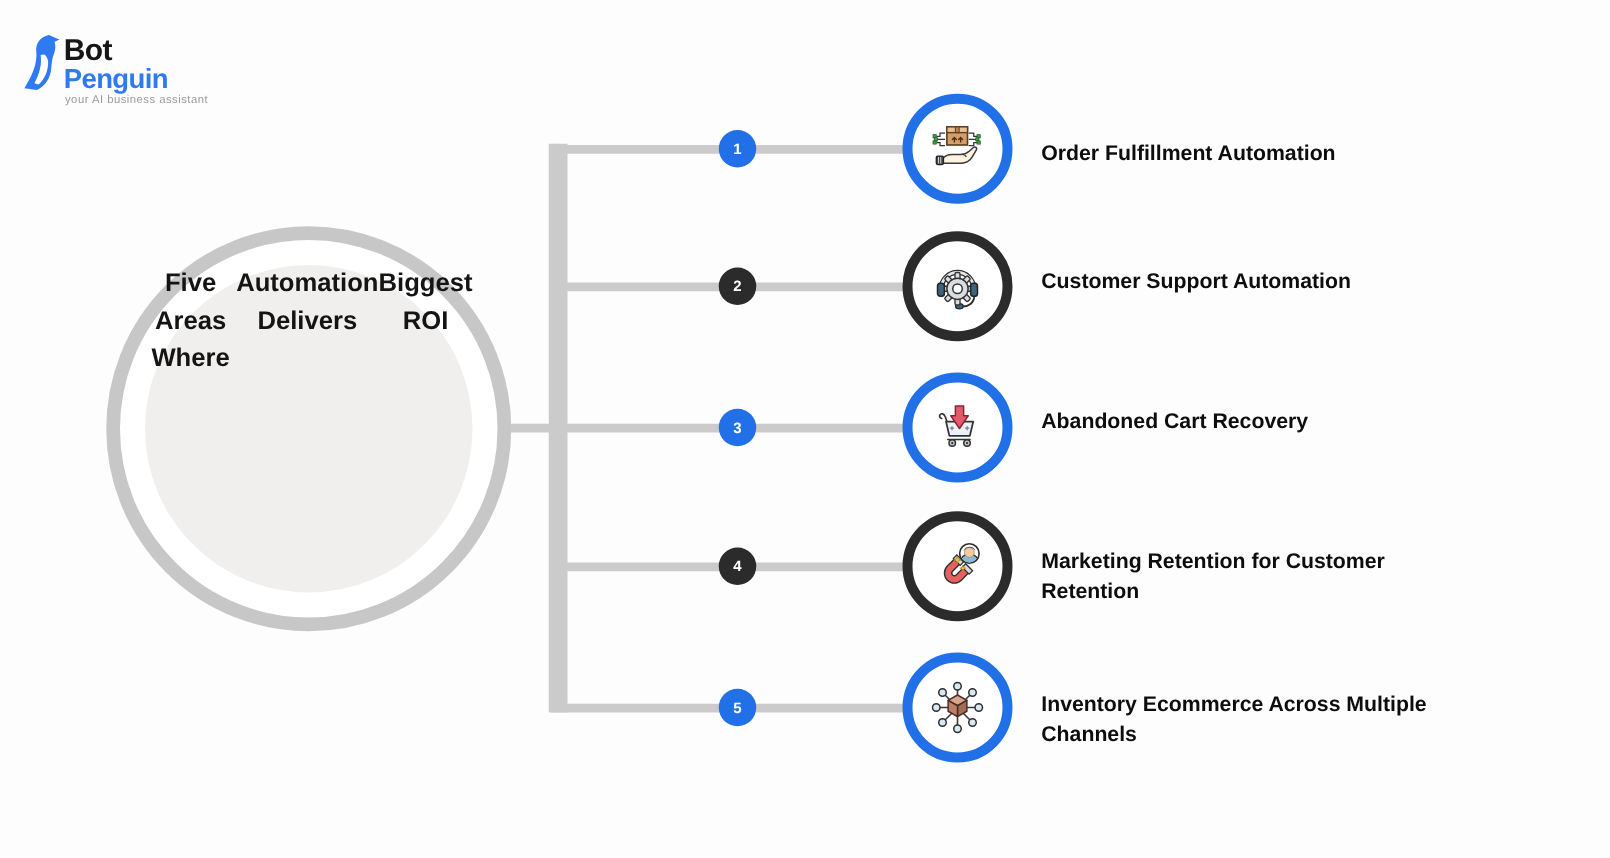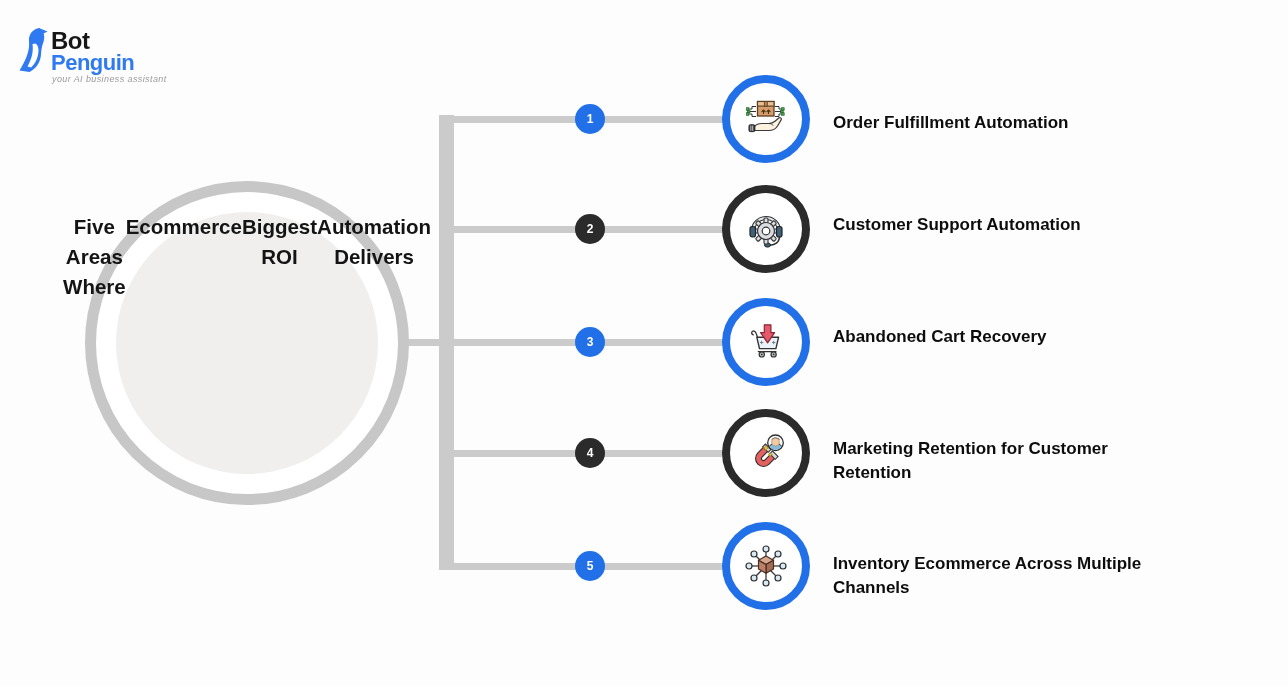--- a/index.html
+++ b/index.html
@@ -8,21 +8,21 @@
     --label-color:#0d0d0d; --logo-blue:#2f7af0; --logo-black:#161616; --tagline-gray:#9b9b9b;
   }
   *{margin:0;padding:0;box-sizing:border-box}
   html,body{width:1288px;height:686px;overflow:hidden}
   body{background:var(--background);font-family:"Liberation Sans",sans-serif;position:relative}
   .abs{position:absolute}
 
   
   .logo-bot{left:51px;top:27px;font-size:24px;font-weight:700;letter-spacing:-0.5px;color:var(--logo-black)}
   .logo-penguin{left:51px;top:50px;font-size:22px;font-weight:700;letter-spacing:-0.5px;color:var(--logo-blue)}
-  .logo-tagline{left:52px;top:74px;font-size:9px;font-style:italic;letter-spacing:0.4px;color:var(--tagline-gray)}
+  .logo-tagline{left:52px;top:74px;font-size:9px;letter-spacing:0.4px;color:var(--tagline-gray)}
 
   
   .center-outer{left:85px;top:181px;width:324px;height:324px;border-radius:50%;
     border:11px solid var(--ring-gray);background:#ffffff}
   .center-inner{left:116px;top:212px;width:262px;height:262px;border-radius:50%;
     background:var(--circle-fill);display:flex;flex-direction:row;justify-content:center;text-align:center}
   .center-inner .tline{font-size:20.5px;line-height:30px;font-weight:600;color:#141414}
 
   
   .branch{height:7px;background:var(--connector-gray)}
@@ -62,23 +62,22 @@
 <div class="abs branch" style="left:441px;top:116px;width:285px"></div>
 <div class="abs branch" style="left:441px;top:226px;width:285px"></div>
 <div class="abs branch" style="left:406px;top:339px;width:320px"></div>
 <div class="abs branch" style="left:441px;top:450px;width:285px"></div>
 <div class="abs branch" style="left:441px;top:563px;width:285px"></div>
 <div class="abs trunk"></div>
 
 <div class="abs center-outer"></div>
 <div class="abs center-inner">
   <div class="tline">Five Areas Where</div>
-  <div class="tline">Ecommerce</div>
+  <div class="tline">Automation Delivers</div>
   <div class="tline">Biggest ROI</div>
-  <div class="tline">Automation Delivers</div>
 </div>
 
 <div class="abs badge blue" style="top:104px">
   <span>1</span>
 </div>
 <div class="abs icon-circle blue" style="top:75px">
   <svg width="48" height="48" viewBox="0 0 48 48">
     <g stroke="#333" stroke-width="1" fill="none">
       <path d="M14 11.5 H10 V14 H7.2"></path>
         <path d="M14 16.5 H8"></path>

